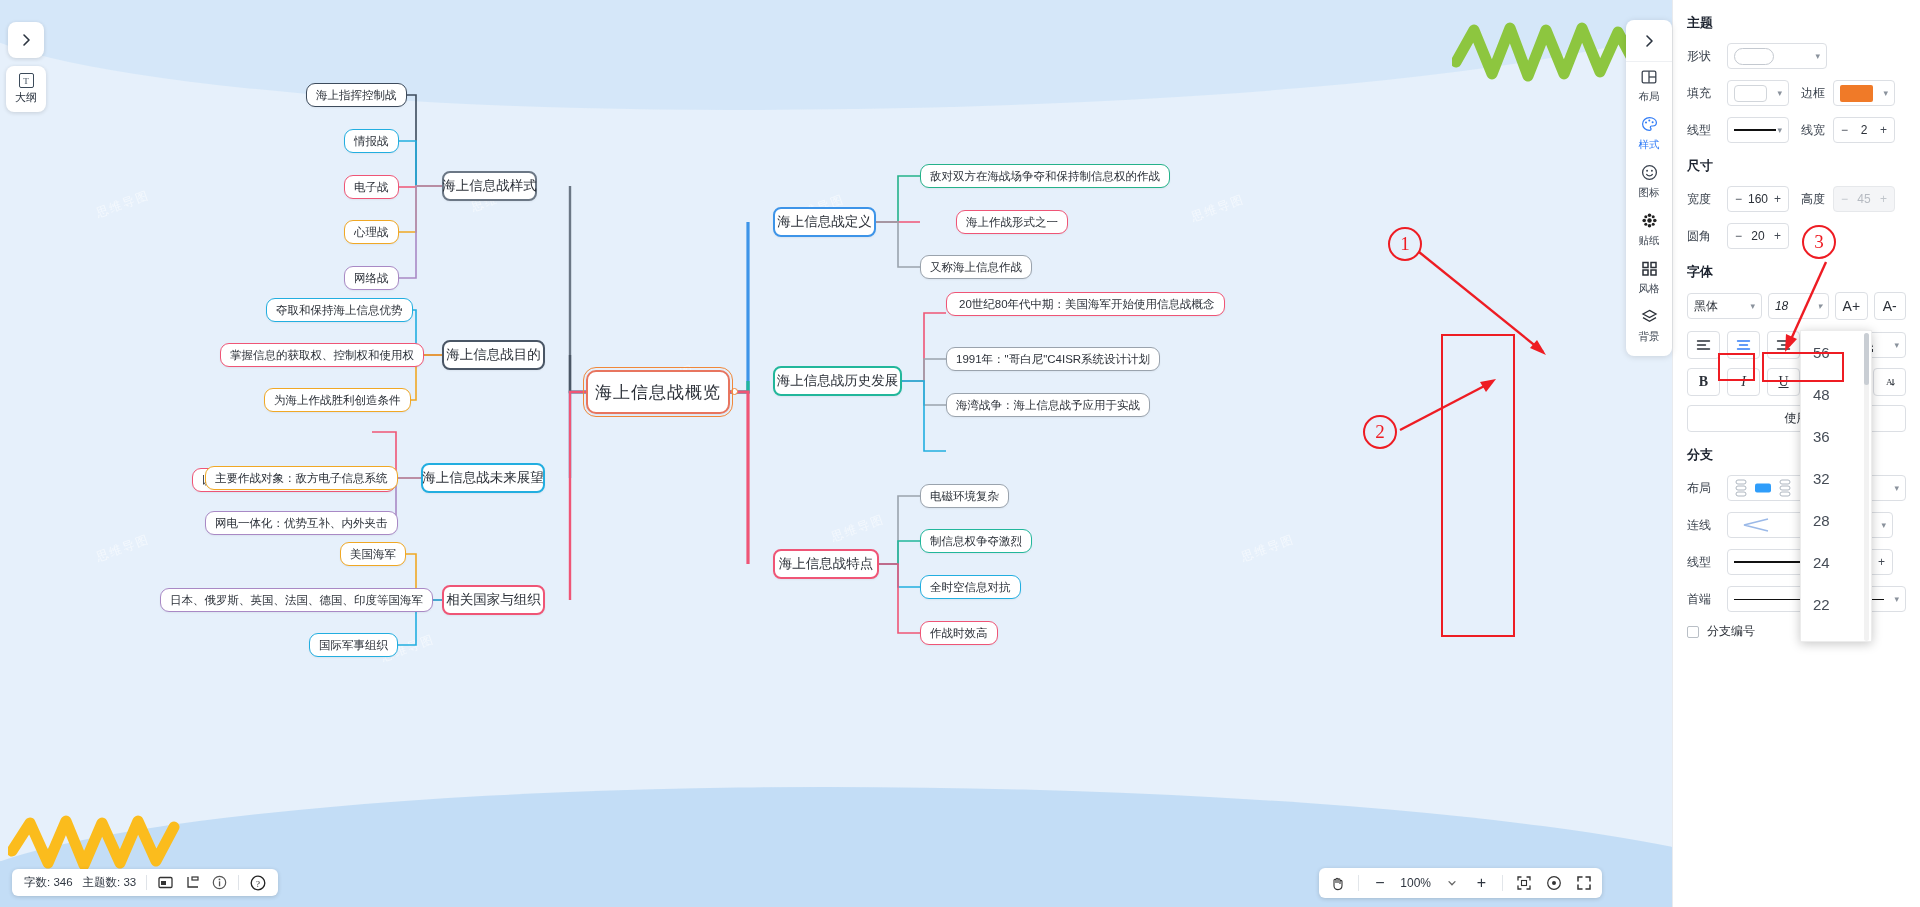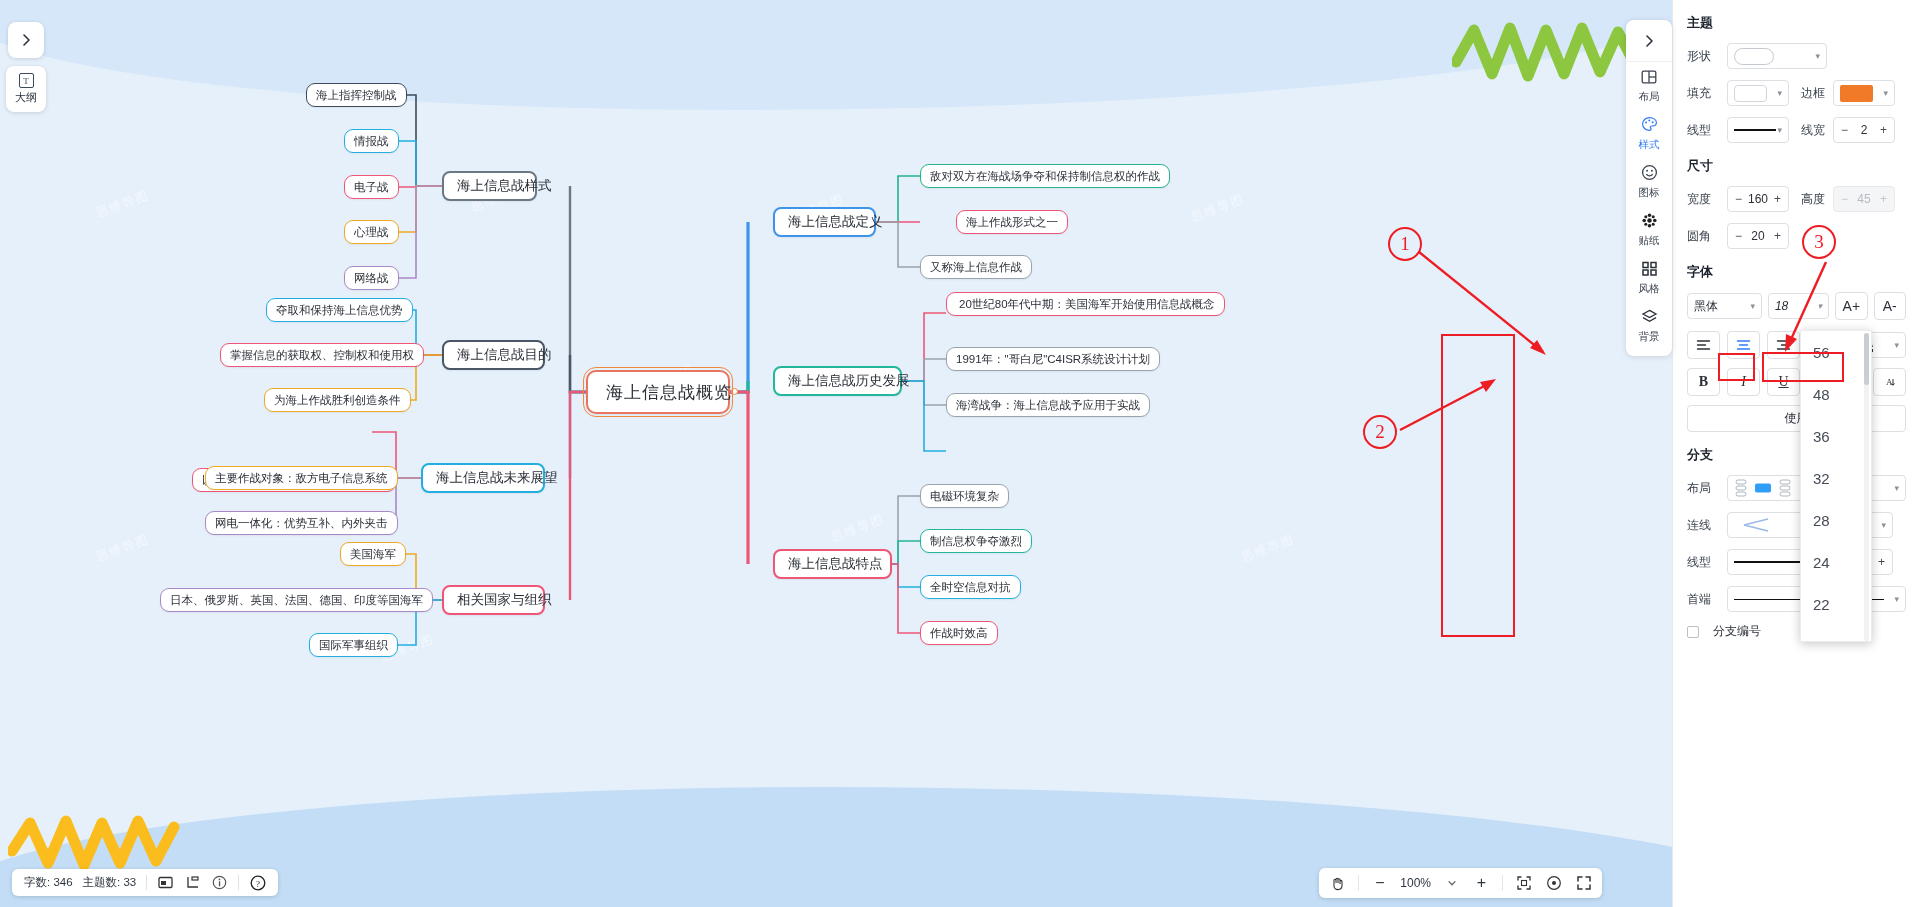--- a/index.html
+++ b/index.html
@@ -49,21 +49,21 @@
     width:15px;height:15px;border:1.4px solid #3b4a5a;border-radius:2px;
     display:flex;align-items:center;justify-content:center;font-size:9px;color:#3b4a5a;
     font-family:"Liberation Serif", serif;
   }
   #outlineBtn .lbl { font-size:11px; color:#2b3440; }
 
   
   .node {
     position:absolute; background:#fff; border-radius:9px;
     border:1.6px solid #888; white-space:nowrap;
-    display:flex; align-items:center; justify-content:flex-start;
+    display:flex; align-items:center; justify-content:center;
     font-size:11.5px; color:#2b3038; padding:0 9px; height:24px;
     font-family:"Liberation Sans","DejaVu Sans",sans-serif;
     box-shadow:0 1px 2px rgba(0,0,0,.05);
     z-index:6;
   }
   .node.root {
     height:44px; font-size:17px; border-radius:10px; border-width:2.2px;
     padding:0 18px; font-weight:400; letter-spacing:1px;
   }
   .node.lvl1 { height:30px; font-size:13.5px; border-radius:8px; border-width:2px; padding:0 13px;}
@@ -148,21 +148,21 @@
     display:flex; align-items:center; justify-content:center; cursor:pointer;
     font-size:14px; color:#2b3038;
   }
   .btnsq.active { color:#2f7bf6; }
   .btnrow { display:flex; gap:7px; margin-bottom:9px; align-items:center;}
   .fullbtn {
     height:27px; border:1px solid #dcdfe4; border-radius:4px; display:flex;
     align-items:center; justify-content:center; font-size:12px; color:#2b3038;
     cursor:pointer; width:100%;
   }
-  .chk { display:flex; align-items:center; gap:14px; font-size:12px; color:#2b3038; margin-top:6px;}
+  .chk { display:flex; align-items:center; gap:8px; font-size:12px; color:#2b3038; margin-top:6px;}
   .chkbox { width:12px;height:12px;border:1.3px solid #b9bfc6;border-radius:2px;background:#fff;}
 
   
   #sizeMenu {
     position:absolute; right:48px; top:330px; width:72px; height:312px;
     background:#fff; box-shadow:0 2px 10px rgba(0,0,0,.22); z-index:60;
     overflow:hidden; border:1px solid #ececec;
   }
   #sizeMenu .opt {
     height:42px; display:flex; align-items:center; padding-left:12px;
@@ -266,21 +266,21 @@
   <div class="node lvl1" style="left:442px; top:585px; width:103px; border-color:#ef5576;">
     <span>相关国家与组织</span>
     </div>
 
   <div class="node lvl1" style="left:773px; top:207px; width:103px; border-color:#3d94e8;">
     <span>海上信息战定义</span>
     </div>
   <div class="node lvl1" style="left:773px; top:366px; width:129px; border-color:#22b79b;">
     <span>海上信息战历史发展</span>
     </div>
-  <div class="node lvl1" style="left:773px; top:549px; width:119px; border-color:#ef5576;">
+  <div class="node lvl1" style="left:773px; top:549px; width:106px; border-color:#ef5576;">
     <span>海上信息战特点</span>
     </div>
 
   <div class="node" style="left:306px; top:83px; border-color:#3d4b5c;">
     <span>海上指挥控制战</span>
     </div>
   <div class="node" style="left:344px; top:129px; border-color:#22aee0;">
     <span>情报战</span>
     </div>
   <div class="node" style="left:344px; top:175px; border-color:#ef5576;">

